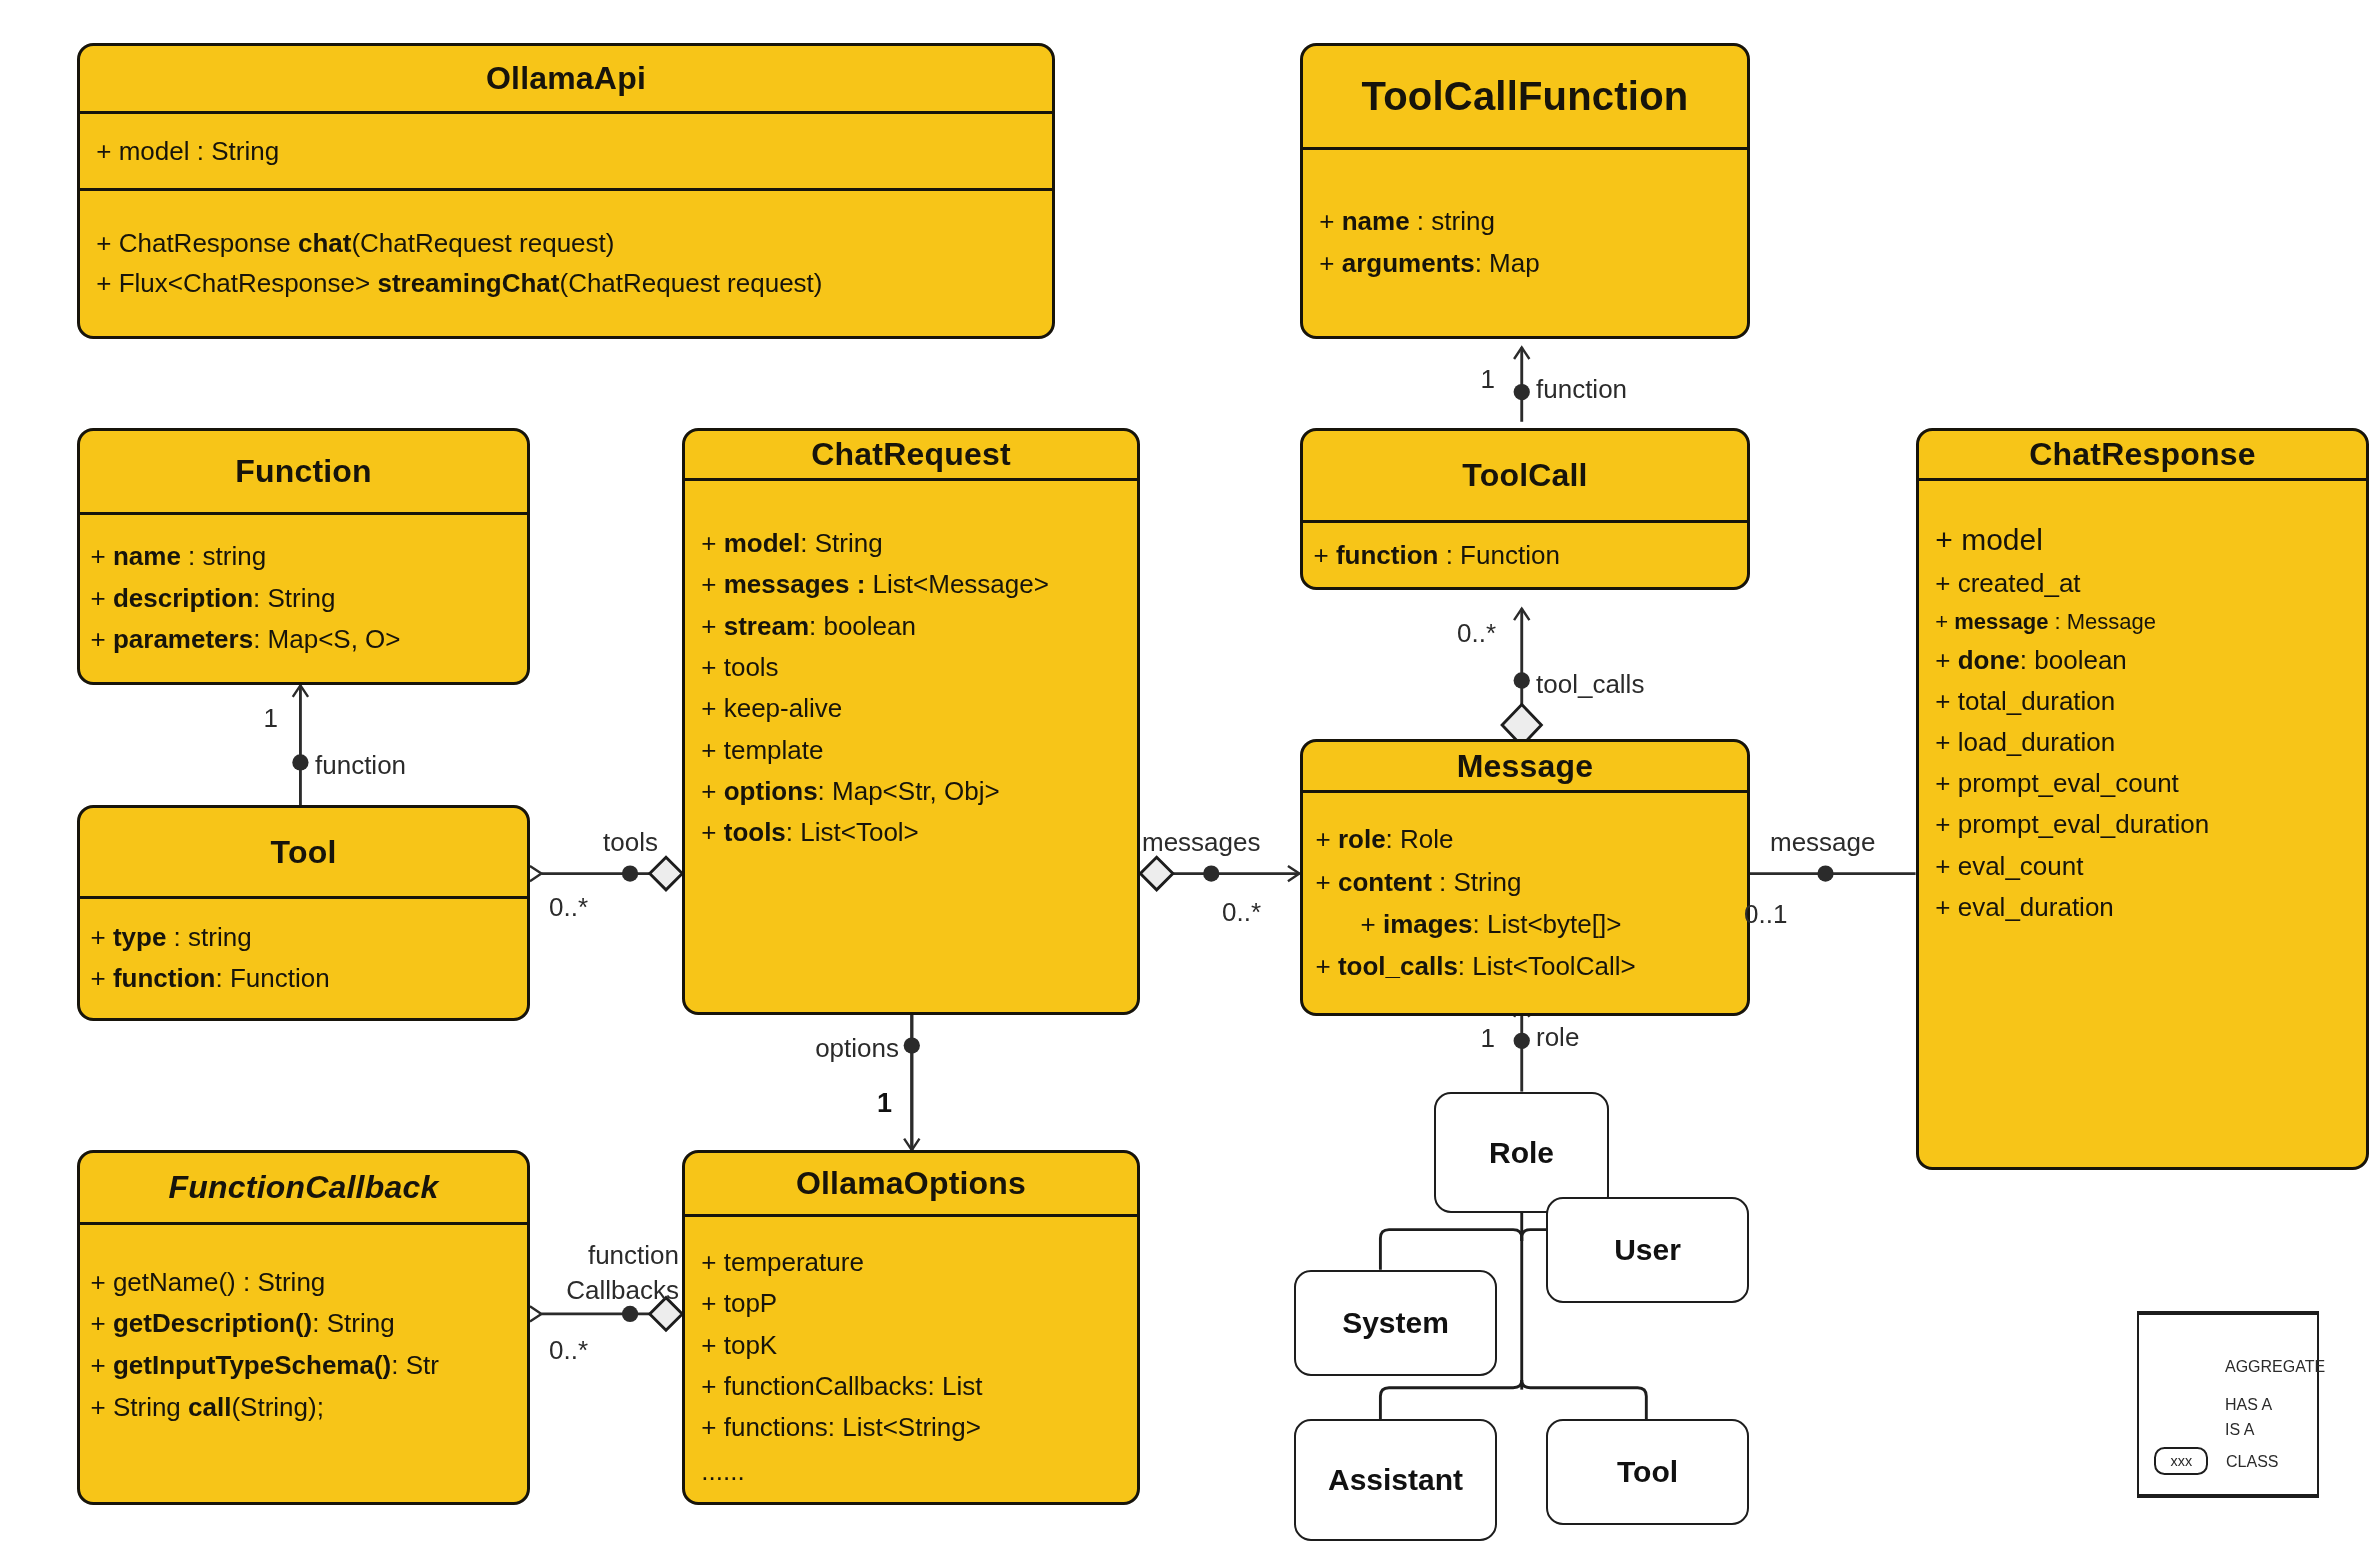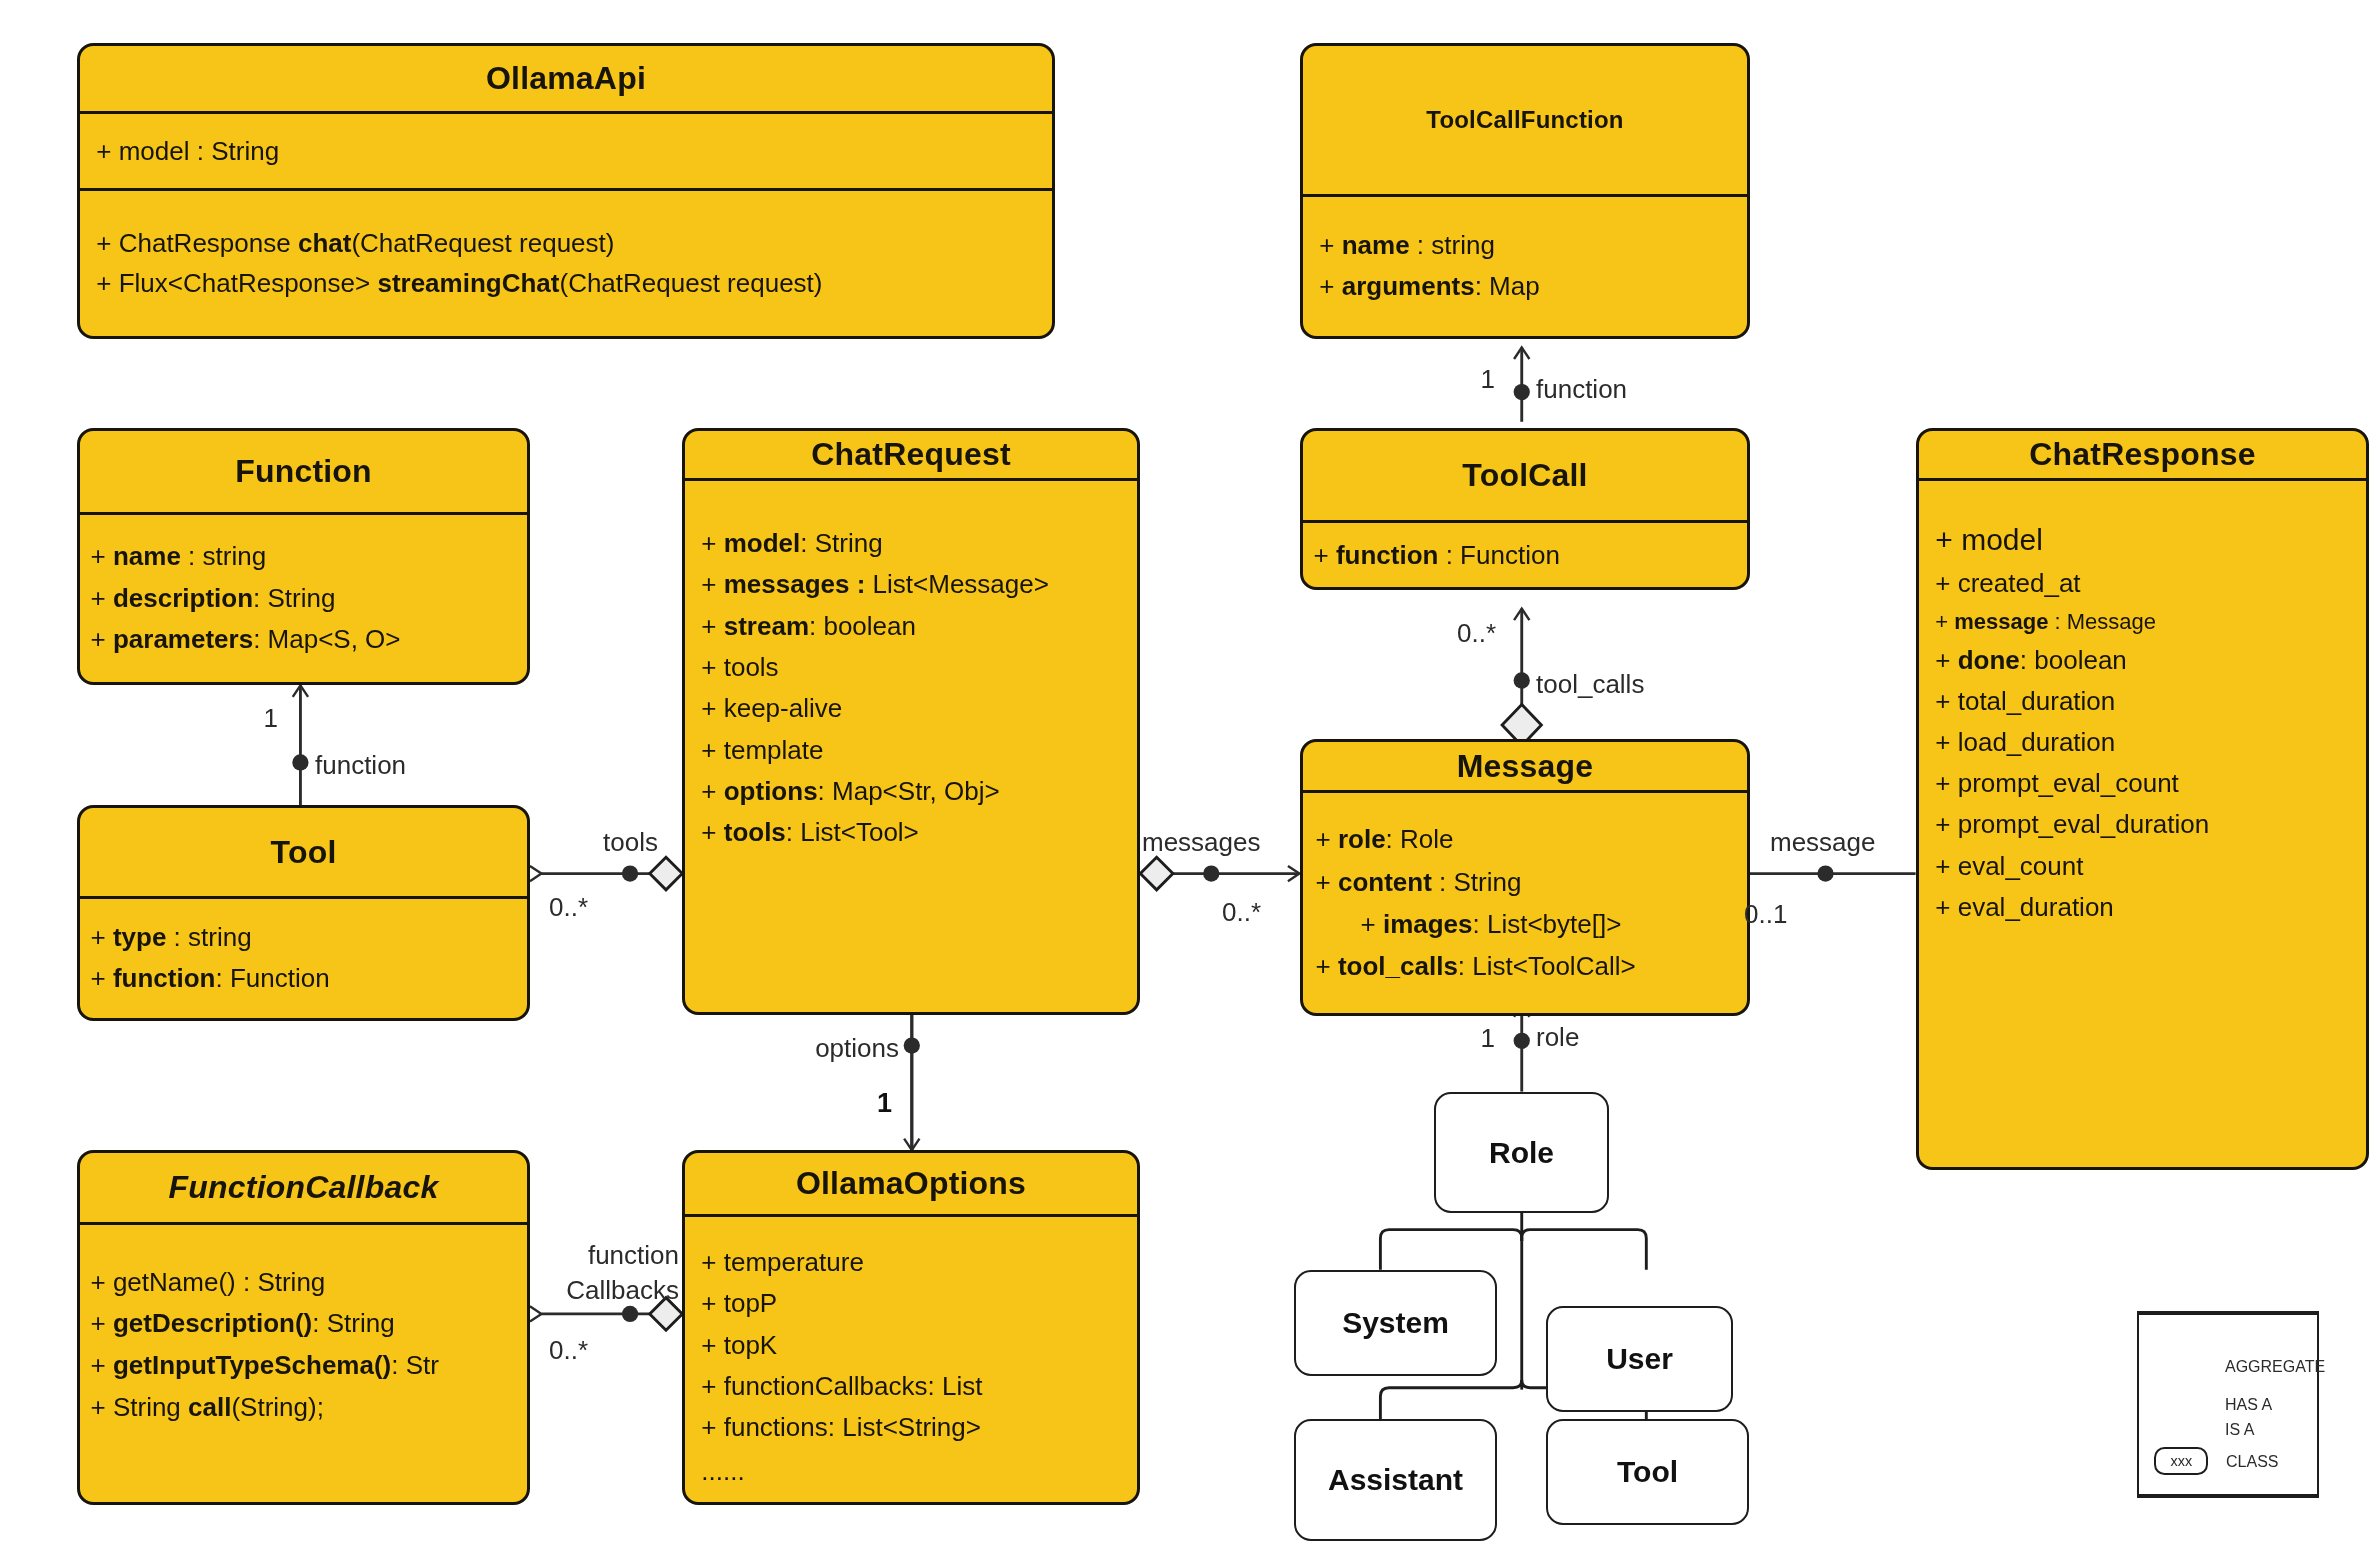--- a/index.html
+++ b/index.html
@@ -217,21 +217,21 @@
       <div class="member" style="font-size:26px; line-height:1;">+ model : String</div>
     </div>
     <div class="cls-divider"></div>
     <div class="cls-body">
       <div class="member" style="font-size:26px; line-height:1.55;">+ ChatResponse <b>chat</b>(ChatRequest request)</div>
       <div class="member" style="font-size:26px; line-height:1.55;">+ Flux&lt;ChatResponse&gt; <b>streamingChat</b>(ChatRequest request)</div>
     </div>
   </div>
 
   <div class="uml-class" style="left:1300px; top:43px; width:450px; height:296px;">
-    <div class="cls-title" style="height:148px; font-size:24px;">ToolCallFunction</div>
+    <div class="cls-title" style="height:101px; font-size:40px;">ToolCallFunction</div>
     <div class="cls-divider"></div>
     <div class="cls-body">
       <div class="member" style="font-size:26px; line-height:1.6;">+ <b>name</b> : string</div>
       <div class="member" style="font-size:26px; line-height:1.6;">+ <b>arguments</b>: Map</div>
     </div>
   </div>
 
   <div class="uml-class" style="left:77px; top:428px; width:453px; height:257px;">
     <div class="cls-title" style="height:81px; font-size:32px;">Function</div>
     <div class="cls-divider"></div>
@@ -325,21 +325,21 @@
       <div class="member" style="font-size:26px; line-height:1.7;">......</div>
     </div>
   </div>
 
   <div class="plain-class" style="left:1434px; top:1092px; width:175px; height:121px; font-size:30px;">
     <span>Role</span>
   </div>
   <div class="plain-class" style="left:1294px; top:1270px; width:203px; height:106px; font-size:30px;">
     <span>System</span>
   </div>
-  <div class="plain-class" style="left:1546px; top:1306px; width:187px; height:106px; font-size:30px;">
+  <div class="plain-class" style="left:1546px; top:1197px; width:203px; height:106px; font-size:30px;">
     <span>User</span>
   </div>
   <div class="plain-class" style="left:1294px; top:1419px; width:203px; height:122px; font-size:30px;">
     <span>Assistant</span>
   </div>
   <div class="plain-class" style="left:1546px; top:1419px; width:203px; height:106px; font-size:30px;">
     <span>Tool</span>
   </div>
 
   <div class="edge-label right" style="left:1409px; top:364px; width:86px; font-size:26px;">1</div>

